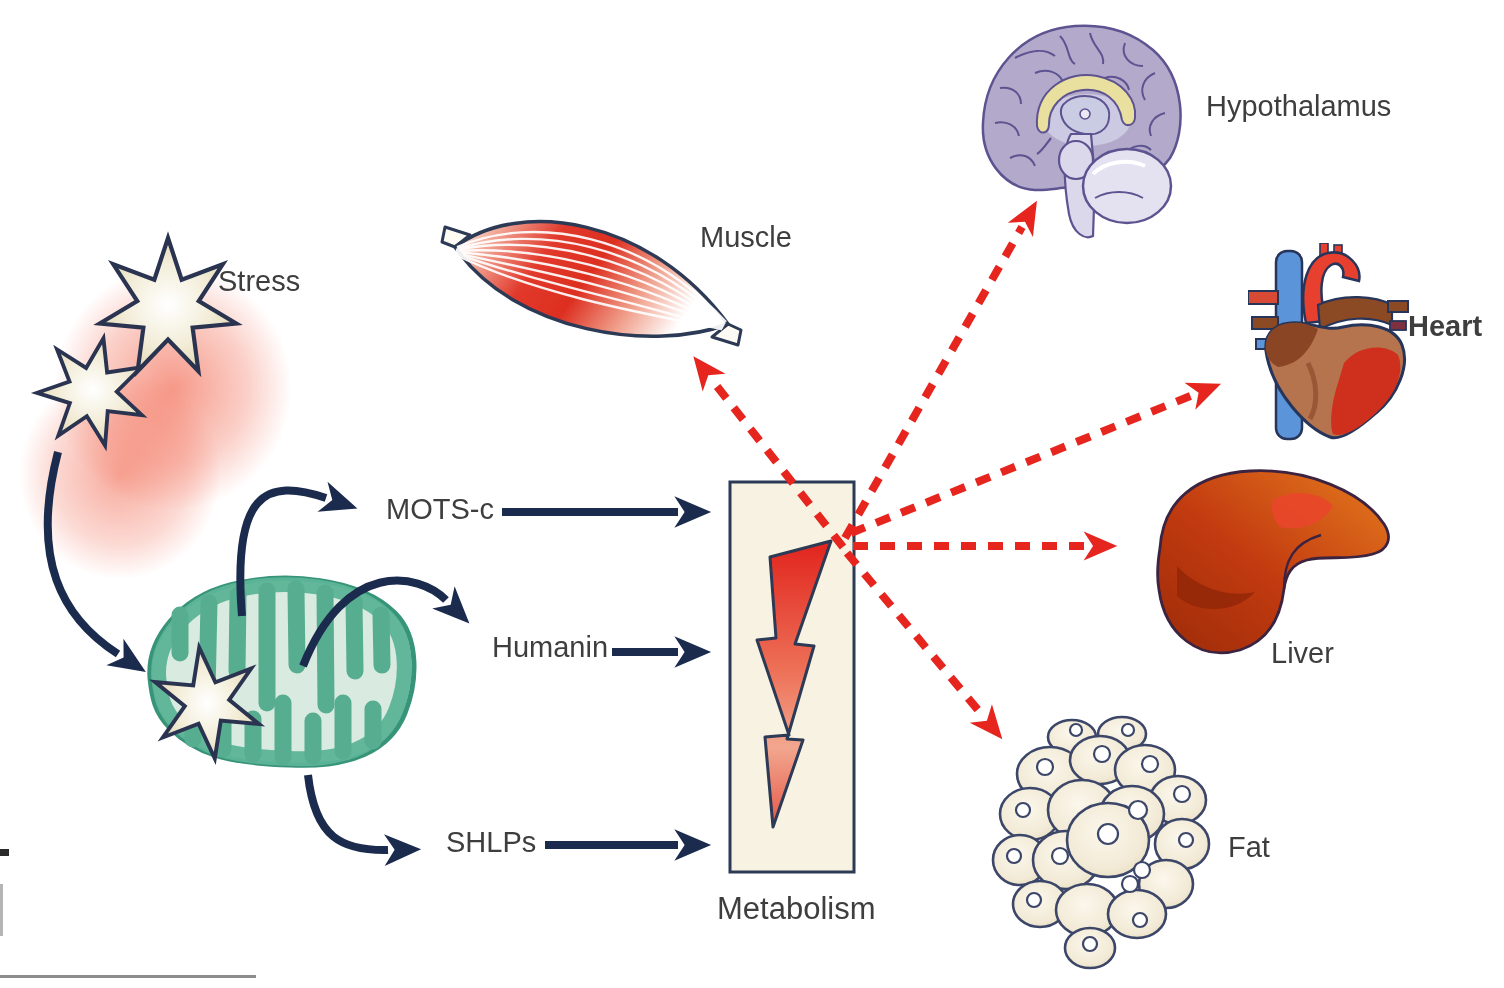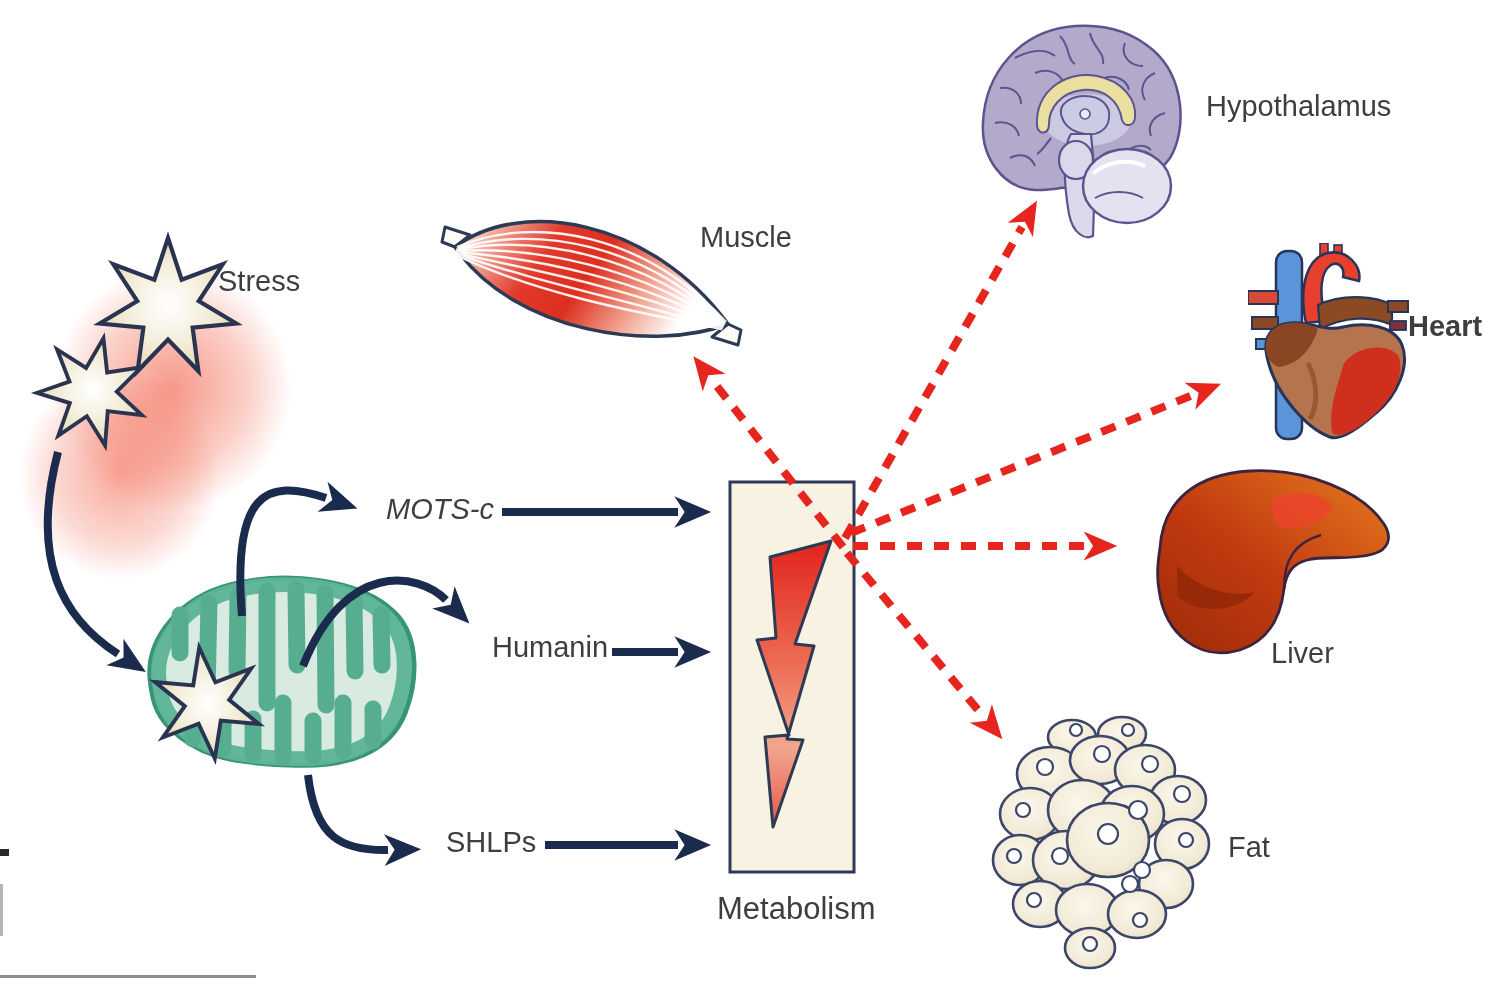--- a/index.html
+++ b/index.html
@@ -255,21 +255,21 @@
       <circle cx="118" cy="122" r="10"></circle>
       <circle cx="152" cy="158" r="8"></circle>
       <circle cx="44" cy="188" r="7"></circle>
       <circle cx="140" cy="172" r="8"></circle>
       <circle cx="150" cy="208" r="7"></circle>
       <circle cx="100" cy="232" r="7"></circle>
     </g>
   </svg>
 
   <div class="lbl" style="left:218px; top:266px;">Stress</div>
-  <div class="lbl" style="left:386px; top:494px;font-style:italic;">MOTS-c</div>
+  <div class="lbl" style="left:386px; top:494px;">MOTS-c</div>
   <div class="lbl" style="left:492px; top:632px;">Humanin</div>
   <div class="lbl" style="left:446px; top:827px;">SHLPs</div>
   <div class="lbl lbl-metabolism" style="left:717px; top:892px;">Metabolism</div>
   <div class="lbl" style="left:700px; top:222px;">Muscle</div>
   <div class="lbl" style="left:1206px; top:91px;">Hypothalamus</div>
   <div class="lbl" style="left:1408px; top:311px;font-weight:bold;">Heart</div>
   <div class="lbl" style="left:1271px; top:638px;">Liver</div>
   <div class="lbl" style="left:1228px; top:832px;">Fat</div>
 
   <div class="artifact artifact-bottom-line"></div>

